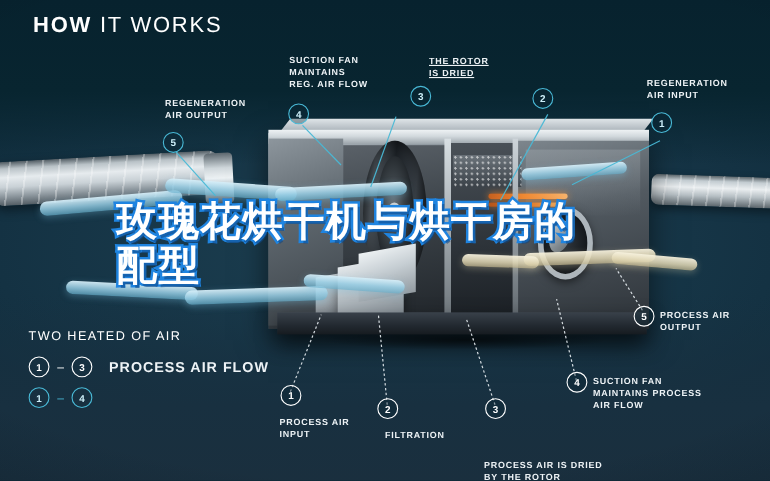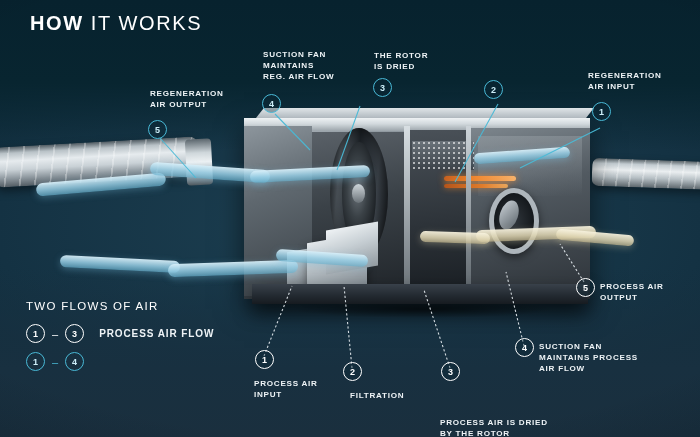--- a/index.html
+++ b/index.html
@@ -342,21 +342,21 @@
     color: #cdeef8;
   }
   .legend-row .ldash {
     color: #ffffff;
     font-size: 11px;
     margin: 0 1px;
   }
   .legend-row.teal .ldash { color: #49b9d6; }
   .legend-row .ltext {
     margin-left: 9px;
-    font-size: 10px;
+    font-size: 13px;
     font-weight: bold;
     letter-spacing: .9px;
     color: #eef3f6;
     text-transform: uppercase;
     text-align: right;
   }
 
   
   .cn-overlay {
     position: absolute;
@@ -457,21 +457,21 @@
 
   <div class="callout" style="left:150px; top:88px; white-space:pre-line;">REGENERATION
 AIR OUTPUT</div>
   <div class="marker teal" style="left:148px; top:120px;">5</div>
 
   <div class="callout" style="left:263px; top:49px; white-space:pre-line;">SUCTION FAN
 MAINTAINS
 REG. AIR FLOW</div>
   <div class="marker teal" style="left:262px; top:94px;">4</div>
 
-  <div class="callout" style="left:374px; top:50px; white-space:pre-line;">THE ROTOR
+  <div class="callout" style="left:390px; top:50px; white-space:pre-line;text-decoration:underline;">THE ROTOR
 IS DRIED</div>
   <div class="marker teal" style="left:373px; top:78px;">3</div>
 
   <div class="marker teal" style="left:484px; top:80px;">2</div>
 
   <div class="callout" style="left:588px; top:70px; white-space:pre-line;">REGENERATION
 AIR INPUT</div>
   <div class="marker teal" style="left:592px; top:102px;">1</div>
 
   <div class="marker" style="left:576px; top:278px;">5</div>
@@ -487,29 +487,31 @@
 
   <div class="marker" style="left:441px; top:362px;">3</div>
   <div class="callout" style="left:440px; top:390px; white-space:pre-line;margin-top:27px;">PROCESS AIR IS DRIED
 BY THE ROTOR</div>
 
   <div class="marker" style="left:515px; top:338px;">4</div>
   <div class="callout" style="left:539px; top:341px; white-space:pre-line;">SUCTION FAN
 MAINTAINS PROCESS
 AIR FLOW</div>
 
-  <div class="legend-title">TWO FLOWS OF AIR</div>
+  <div class="legend-title">TWO HEATED OF AIR</div>
 
   <div class="legend-row" style="left:26px; top:324px;">
     <span class="lmark">1</span>
     <span class="ldash">–</span>
     <span class="lmark">3</span>
     <span class="ltext">PROCESS AIR FLOW</span>
   </div>
 
   <div class="legend-row teal" style="left:26px; top:352px;">
     <span class="lmark">1</span>
     <span class="ldash">–</span>
     <span class="lmark">4</span>
   </div>
 
+  <div class="cn-overlay">玫瑰花烘干机与烘干房的
+配型</div>
 
 </div>
 
 </body></html>

